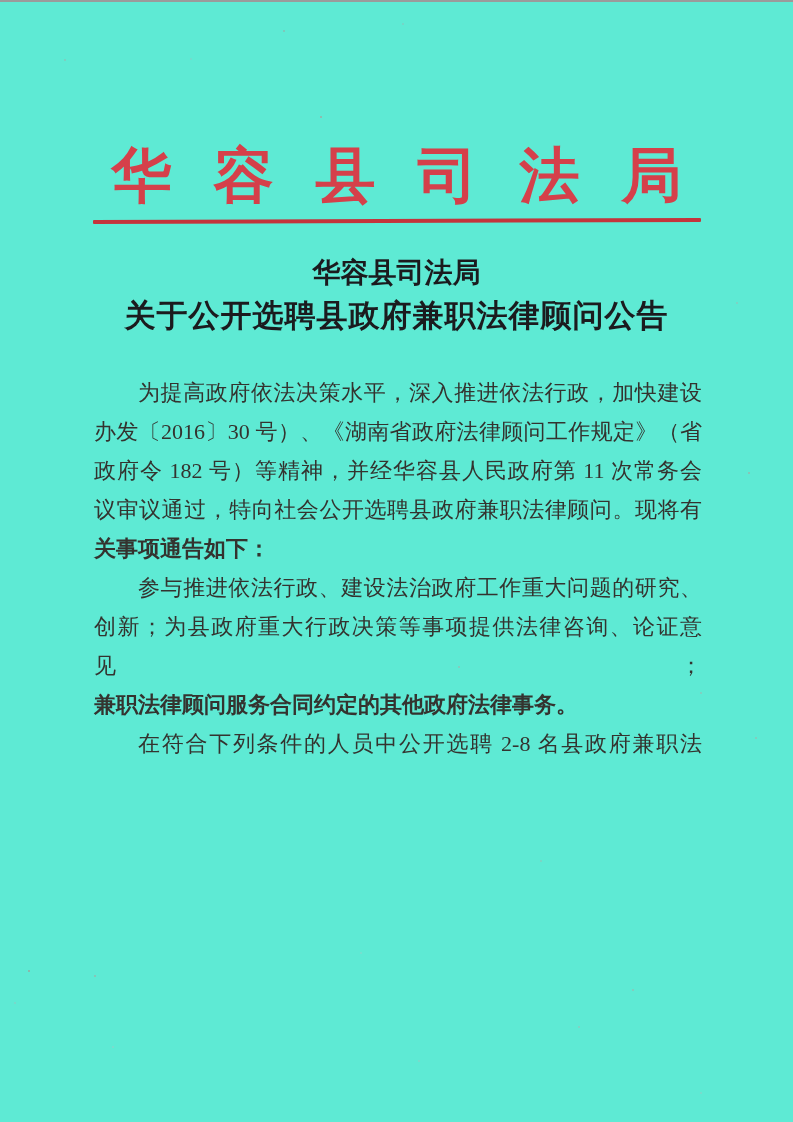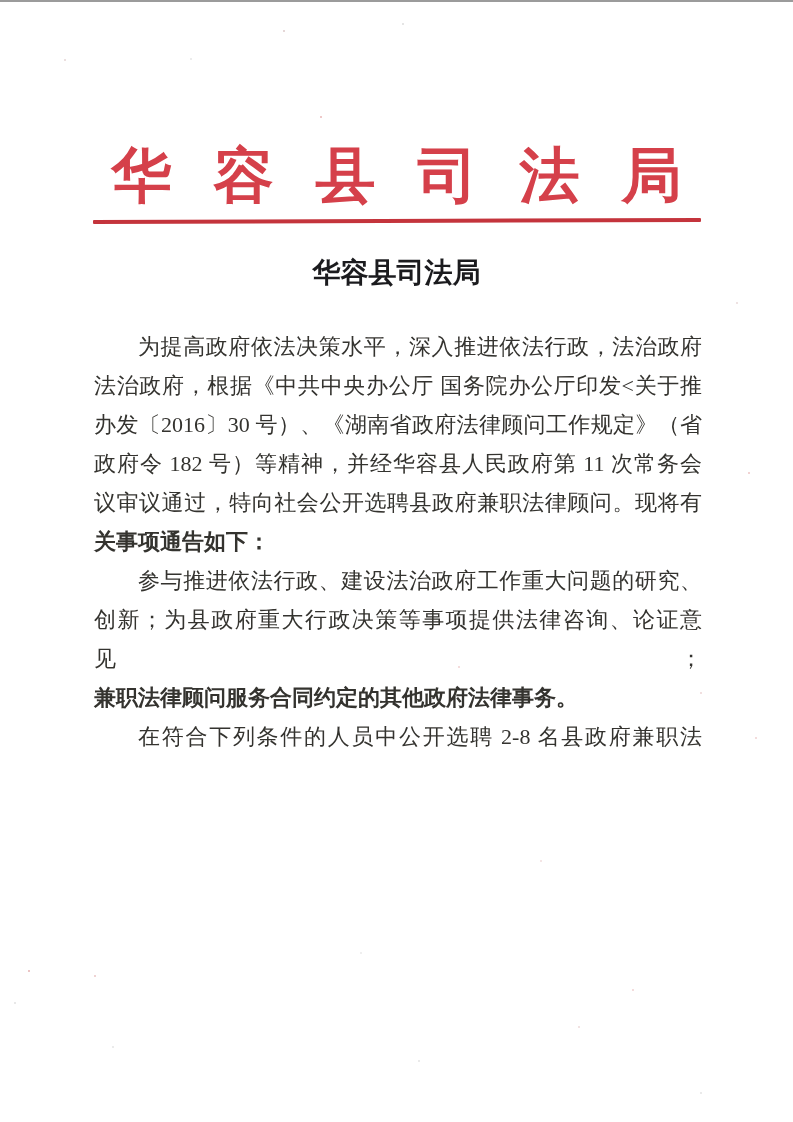--- a/index.html
+++ b/index.html
@@ -1,21 +1,21 @@
 <!DOCTYPE html>
 <html><head>
 <meta charset="utf-8">
 <style>
   html, body { margin: 0; padding: 0; background: #e8e8e8; }
   .page {
     position: relative;
     width: 793px;
     height: 1122px;
     margin: 0 auto;
-    background: #ffffff;
+    background: #5eead4;
     overflow: hidden;
     box-sizing: border-box;
     border-top: 2px solid #9b9b9b;
   }
   
   .letterhead {
     margin-top: 141px;
     text-align: center;
     font-family: "Liberation Serif", "DejaVu Serif", serif;
     font-weight: 700;
@@ -106,25 +106,25 @@
 <div class="page">
 
   <div class="letterhead">
     <span class="lh-inner">华容县司法局</span>
   </div>
 
   <div class="rule"></div>
 
   <div class="title">
     <div class="t1">华容县司法局</div>
+    <div class="t2">关于公开选聘县政府兼职法律顾问公告</div>
   </div>
 
   <div class="doc-body">
-    <div class="line open">为提高政府依法决策水平，深入推进依法行政，法治政府</div>
-    <div class="line">法治政府，根据《中共中央办公厅 国务院办公厅印发&lt;关于推</div>
+    <div class="line open">为提高政府依法决策水平，深入推进依法行政，加快建设</div>
     <div class="line">办发〔2016〕30 号）、《湖南省政府法律顾问工作规定》（省</div>
     <div class="line">政府令 182 号）等精神，并经华容县人民政府第 11 次常务会</div>
     <div class="line">议审议通过，特向社会公开选聘县政府兼职法律顾问。现将有</div>
     <div class="line end">关事项通告如下：</div>
     <div class="line open">参与推进依法行政、建设法治政府工作重大问题的研究、</div>
     <div class="line">创新；为县政府重大行政决策等事项提供法律咨询、论证意见；</div>
     <div class="line end">兼职法律顾问服务合同约定的其他政府法律事务。</div>
     <div class="line open">在符合下列条件的人员中公开选聘 2-8 名县政府兼职法</div>
   </div>
 

